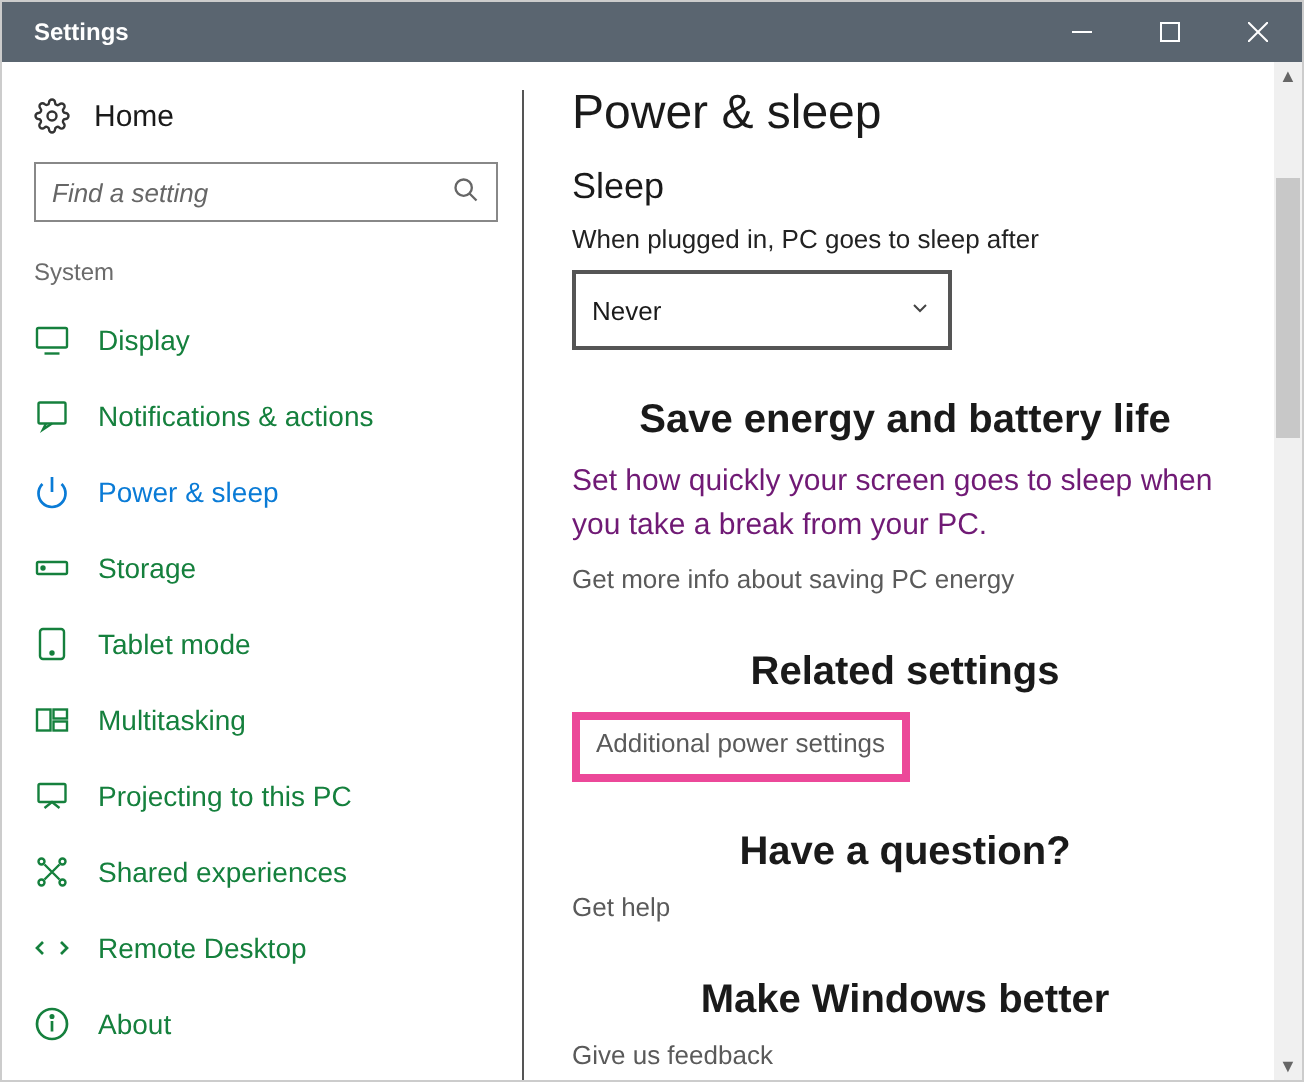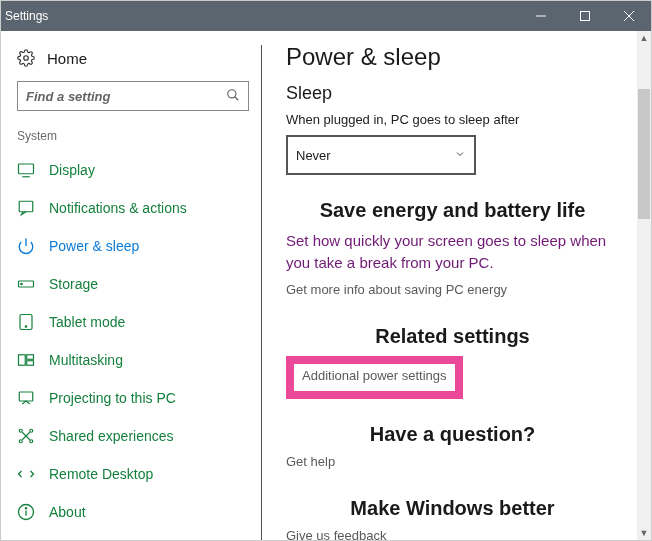--- a/index.html
+++ b/index.html
@@ -8,38 +8,39 @@
     font-size: 13px;
     color: #1a1a1a;
     background: #f5f5f5;
     width: 652px;
     height: 541px;
     overflow: hidden;
   }
   .window { width: 652px; height: 541px; background: #fff; display: flex; flex-direction: column; border: 1px solid #ccc; }
   .titlebar {
     height: 30px; background: #5a6570; color: #fff;
-    display: flex; align-items: center; padding-left: 4px;
+    display: flex; align-items: center; padding-left: 16px;
     font-size: 12px;
+    font-weight: bold;
   }
   .titlebar .title { flex: 1; }
   .winbtn { width: 44px; height: 30px; display: flex; align-items: center; justify-content: center; color: #fff; }
   .winbtn svg { stroke: #fff; }
   .body { flex: 1; display: flex; overflow: hidden; background: #fff; }
   .sidebar { width: 260px; padding: 12px 8px 0 12px; overflow-y: auto; }
   .home-row { display: flex; align-items: center; gap: 12px; padding: 6px 4px 14px 4px; font-size: 15px; }
   .home-row .gear { width: 18px; height: 18px; display: flex; align-items: center; justify-content: center; }
   .search {
     display: flex; align-items: center; border: 1px solid #888;
     height: 30px; padding: 0 8px; margin: 0 4px 18px 4px;
     color: #666;
   }
   .search input {
     flex: 1; border: none; outline: none; font-size: 13px;
-    font-style: italic; background: transparent; color: #333; font-weight: bold;
+    font-style: italic; background: transparent; color: #333;
   }
   .search input::placeholder { font-style: italic; color: #666; }
   .group-label { color: #6b6b6b; font-size: 12px; padding: 0 4px 8px 4px; }
   .navitem {
     display: flex; align-items: center; gap: 14px;
     padding: 10px 4px; font-size: 14px; color: #15803d;
     cursor: default;
   }
   .navitem.active { color: #0a7bd6; }
   .navitem .ico { width: 18px; height: 18px; display: flex; align-items: center; justify-content: center; color: inherit; }
@@ -56,21 +57,21 @@
   .field-label { font-size: 13px; color: #222; margin-bottom: 8px; }
   .select {
     width: 190px; height: 40px; border: 2px solid #555;
     display: flex; align-items: center; justify-content: space-between;
     padding: 0 8px; font-size: 13px; margin-bottom: 8px;
   }
   .select .chev { font-size: 11px; color: #444; }
   .desc { color: #701a75; font-size: 15px; line-height: 1.45; margin-bottom: 8px; }
   .link { color: #0a7bd6; font-size: 13px; margin-bottom: 4px; display: inline-block; }
   .link.gray { color: #5a5a5a; }
-  .highlight { border: 8px solid #ec4899; padding: 4px 8px; display: inline-block; }
+  .highlight { border: 4px solid #ec4899; padding: 4px 8px; display: inline-block; }
   .scrollbar-outer { width: 14px; background: #f0f0f0; display: flex; flex-direction: column; }
   .scrollbar-track { flex: 1; position: relative; }
   .scrollbar-thumb { position: absolute; left: 1px; right: 1px; top: 44px; height: 130px; background: #c8c8c8; }
   .scroll-arrow { width: 14px; height: 14px; display:flex; align-items:center; justify-content:center; color:#666; font-size:9px;}
 </style>
 </head>
 <body>
 
 <div class="window">
 

